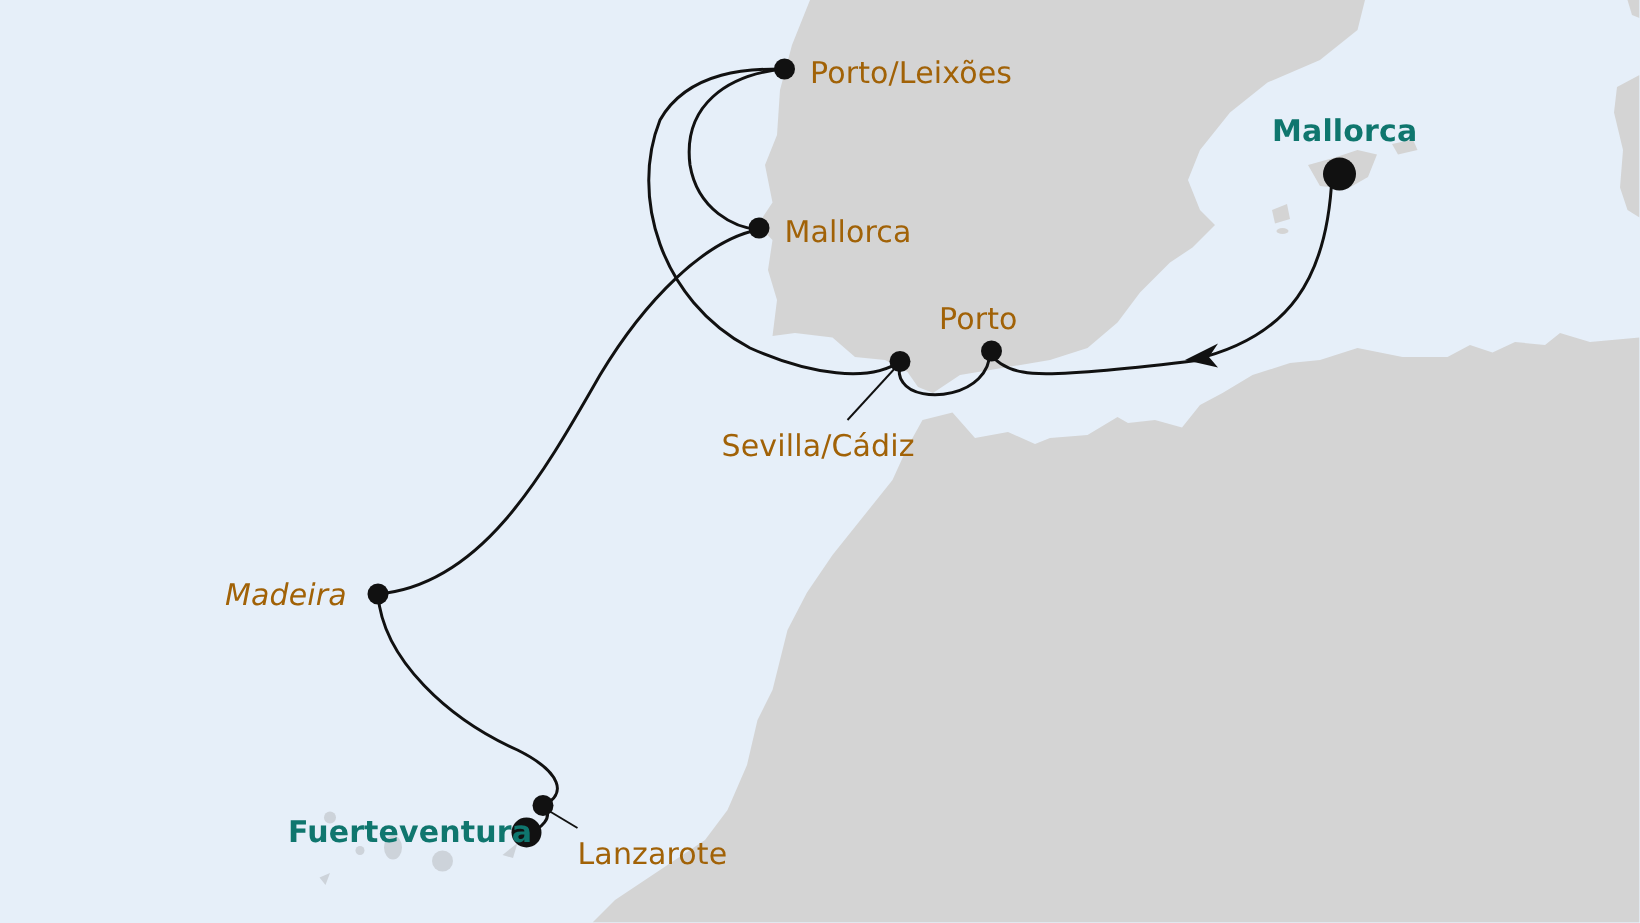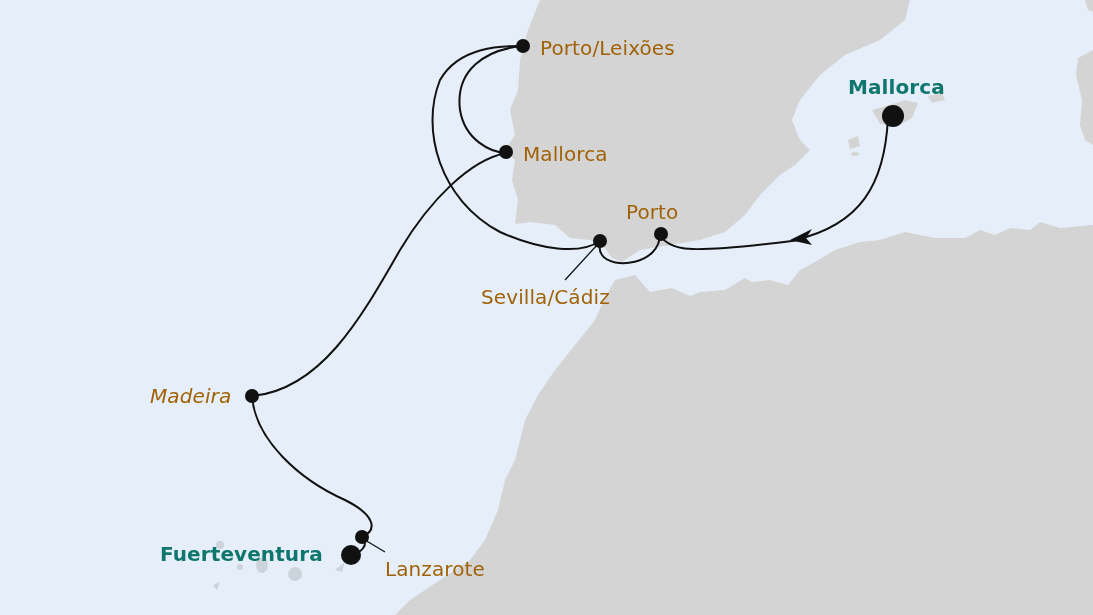--- a/index.html
+++ b/index.html
@@ -60,14 +60,14 @@
     <circle cx="351" cy="555" r="10" fill="#111"></circle>
   </svg>
 
   <div class="lbl bold" style="left:848px;top:77px;">Mallorca</div>
   <div class="lbl" style="left:626px;top:202px;">Porto</div>
   <div class="lbl" style="left:481px;top:287px;">Sevilla/Cádiz</div>
   <div class="lbl" style="left:540px;top:38px;">Porto/Leixões</div>
   <div class="lbl" style="left:523px;top:144px;">Mallorca</div>
   <div class="lbl" style="left:150px;top:386px;font-style:italic;">Madeira</div>
   <div class="lbl" style="left:385px;top:559px;">Lanzarote</div>
-  <div class="lbl bold" style="left:160px;top:544px;">Fuerteventura</div>
+  <div class="lbl bold" style="left:192px;top:544px;">Fuerteventura</div>
 </div>
 
 </body></html>

